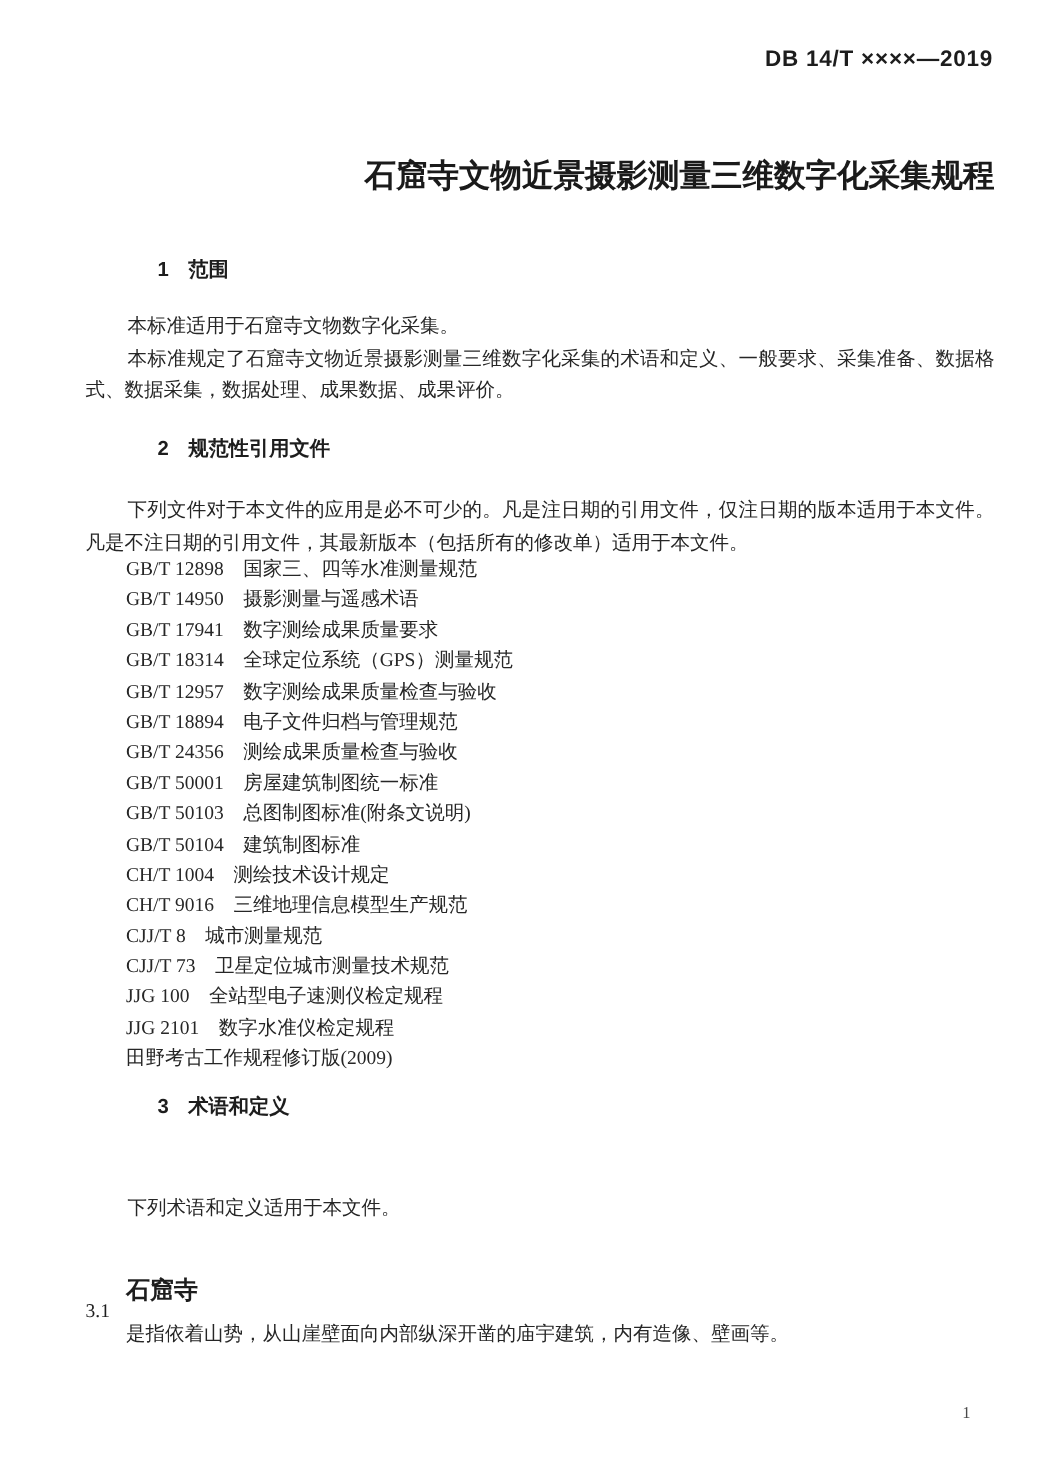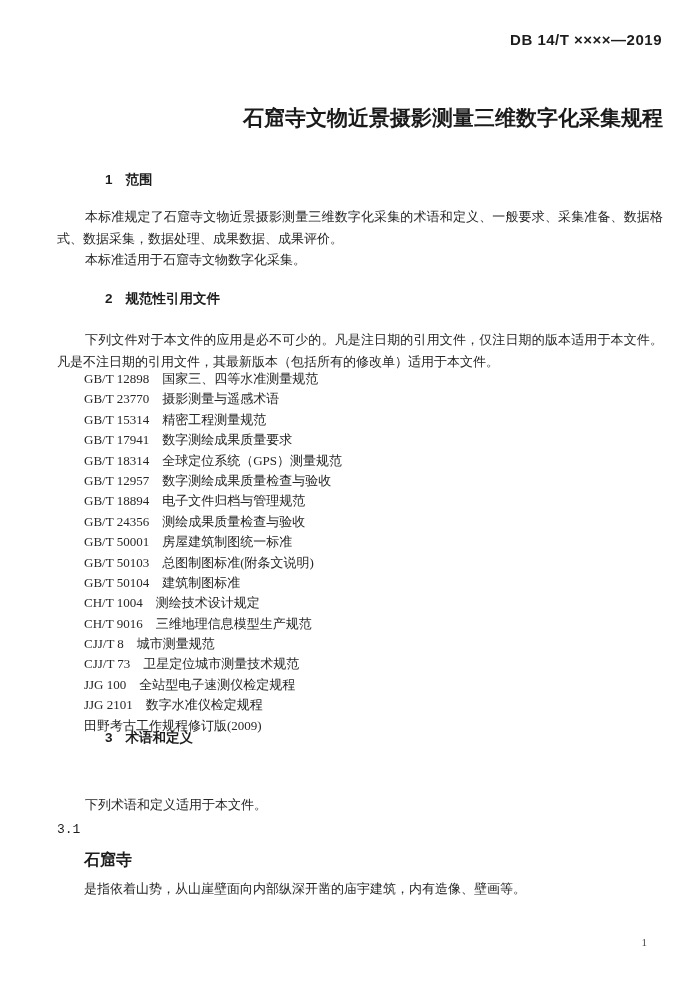--- a/index.html
+++ b/index.html
@@ -69,22 +69,22 @@
   }
   .ref-list li {
     font-size: 13px;
     line-height: 20.4px;
     height: 20.4px;
     white-space: nowrap;
     color: #262626;
   }
   
   .term-number {
-    top: 822px; left: 57px;
-    font-family: Liberation Mono, monospace;
+    top: 866px; left: 57px;
+    font-family: Liberation Serif, serif;
     font-size: 13px;
     color: #1d1d1d;
   }
   .term-name {
     top: 850px; left: 84px;
     font-family: "Liberation Sans", "DejaVu Sans", sans-serif;
     font-weight: 700;
     font-size: 16px;
     color: #1d1d1d;
   }
@@ -109,34 +109,33 @@
   <div class="abs doc-header">
     <span>DB 14/T ××××—2019</span>
   </div>
 
   <h1 class="abs doc-title">石窟寺文物近景摄影测量三维数字化采集规程</h1>
 
   <div class="abs sec-heading h1-scope">
     <span class="h-num">1</span><span>范围</span>
   </div>
   <div class="abs para-block s1-paras">
+    <p>本标准适用于石窟寺文物数字化采集。</p>
     <p>本标准规定了石窟寺文物近景摄影测量三维数字化采集的术语和定义、一般要求、采集准备、数据格式、数据采集，数据处理、成果数据、成果评价。</p>
-    <p>本标准适用于石窟寺文物数字化采集。</p>
   </div>
 
   <div class="abs sec-heading h2-refs">
     <span class="h-num">2</span><span>规范性引用文件</span>
   </div>
   <div class="abs para-block s2-para">
     <p>下列文件对于本文件的应用是必不可少的。凡是注日期的引用文件，仅注日期的版本适用于本文件。凡是不注日期的引用文件，其最新版本（包括所有的修改单）适用于本文件。</p>
   </div>
   <ul class="abs ref-list">
     <li>GB/T 12898　国家三、四等水准测量规范</li>
-    <li>GB/T 23770　摄影测量与遥感术语</li>
-    <li>GB/T 15314　精密工程测量规范</li>
+    <li>GB/T 14950　摄影测量与遥感术语</li>
     <li>GB/T 17941　数字测绘成果质量要求</li>
     <li>GB/T 18314　全球定位系统（GPS）测量规范</li>
     <li>GB/T 12957　数字测绘成果质量检查与验收</li>
     <li>GB/T 18894　电子文件归档与管理规范</li>
     <li>GB/T 24356　测绘成果质量检查与验收</li>
     <li>GB/T 50001　房屋建筑制图统一标准</li>
     <li>GB/T 50103　总图制图标准(附条文说明)</li>
     <li>GB/T 50104　建筑制图标准</li>
     <li>CH/T 1004　测绘技术设计规定</li>
     <li>CH/T 9016　三维地理信息模型生产规范</li>

